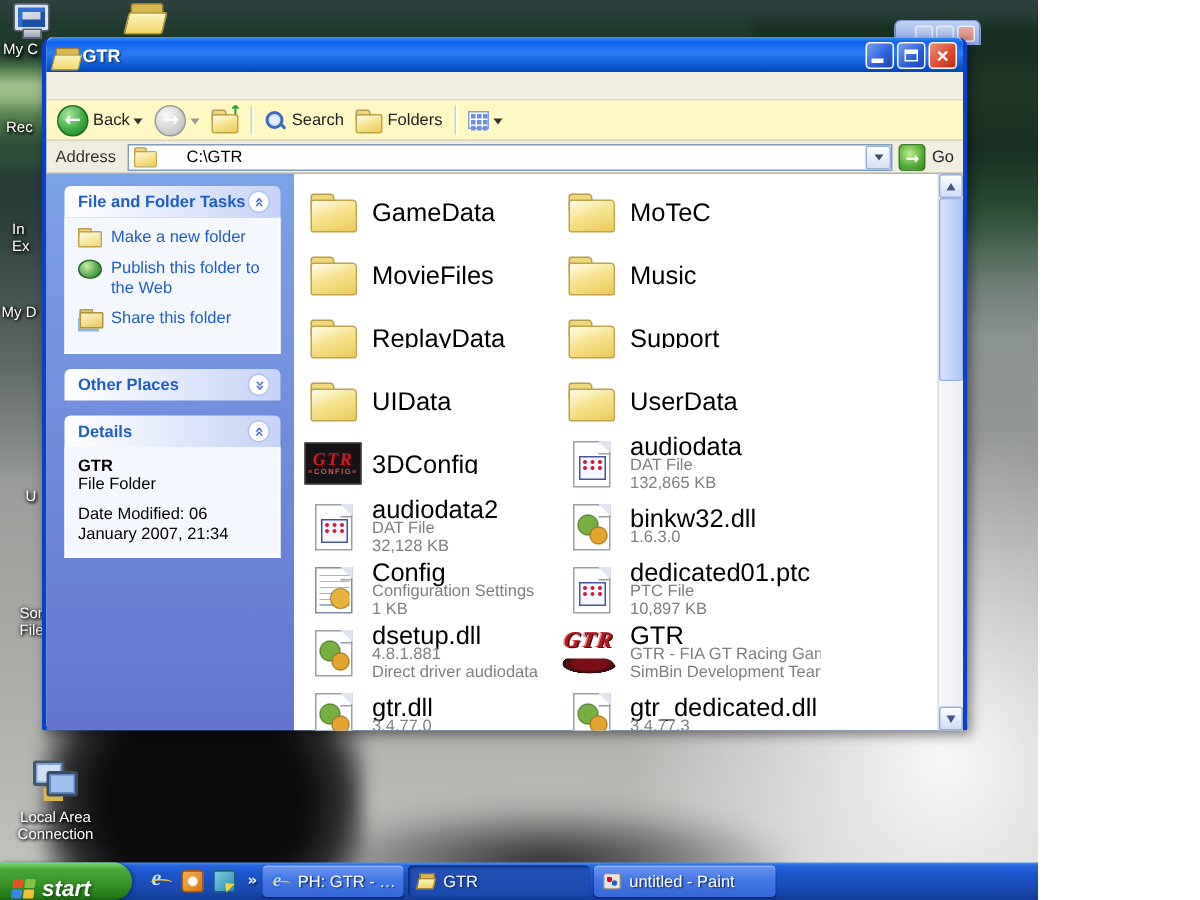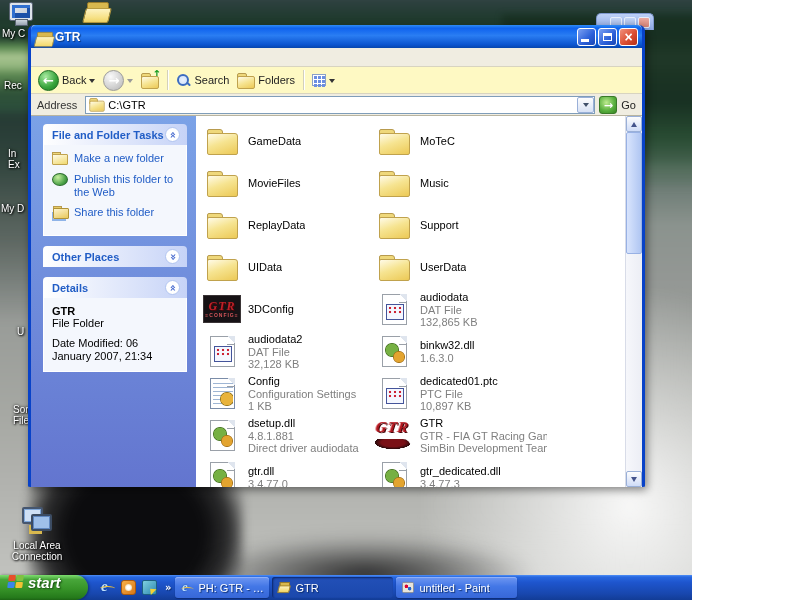--- a/index.html
+++ b/index.html
@@ -98,21 +98,21 @@
     border:2px solid #3c6cc0; border-radius:50%; background:radial-gradient(circle,#eaf2ff,#cfe0f8); }
   .magnifier::after { content:''; position:absolute; left:10px; top:10px; width:5px; height:2px;
     background:#3c6cc0; transform:rotate(45deg); border-radius:1px; }
   .views-grid { width:14px; height:12px;
     background:linear-gradient(#fff,#fff) 0 0/14px 12px,#fff; border:1px solid #8aa0c8; position:relative; }
   .views-grid::after { content:''; position:absolute; left:1px; top:1px; width:3px; height:3px; background:#6b8ee0;
     box-shadow:4px 0 #6b8ee0, 8px 0 #6b8ee0, 0 4px #6b8ee0, 4px 4px #6b8ee0, 8px 4px #6b8ee0, 0 8px #6b8ee0, 4px 8px #6b8ee0, 8px 8px #6b8ee0; }
 
   .addrbar { height:22px; background:#f0ede1; display:flex; align-items:center; padding:0 2px; gap:4px; border-bottom:1px solid #b8b4a0; }
   .addr-label { font-size:11px; color:#333; padding:0 4px; }
-  .addr-combo { flex:1; height:18px; background:#fff; border:1px solid #7f9db9; display:flex; align-items:center; padding-left:2px; }
+  .addr-combo { flex:1; height:18px; background:#fff; border:1px solid #7f9db9; display:flex; align-items:center; padding-left:2px;gap:16px; }
   .addr-combo .mini-folder { transform:scale(.85); }
   .addr-text { font-size:11px; color:#000; flex:1; margin-left:2px; }
   .addr-drop { width:17px; height:16px; background:linear-gradient(#fdfdfd,#d8e2f5); border:1px solid #9ab0d8; border-radius:2px;
     display:flex; align-items:center; justify-content:center; }
   .addr-drop::after { content:''; width:0; height:0; border:3px solid transparent; border-top:4px solid #40506a; margin-top:4px; }
   .go-btn { width:18px; height:18px; border-radius:3px; border:1px solid #3a7a28; position:relative;
     background:radial-gradient(circle at 40% 35%, #bdeb8f, #56ad3c 60%, #378323); }
   .go-btn::after { content:'→'; position:absolute; inset:0; text-align:center; color:#fff; font:bold 11px/17px "DejaVu Sans",sans-serif; }
   .go-label { font-size:11px; color:#222; padding-right:4px; }
 
@@ -142,21 +142,21 @@
     background:linear-gradient(160deg,#fdf4cf,#e8c85a); border:1px solid #b09338; border-radius:1px; box-shadow:-2px 3px 0 -1px #8fb4e8; }
   .details-bd .nm { font-size:11px; font-weight:bold; color:#000; }
   .details-bd .tp { font-size:11px; color:#000; margin-bottom:8px; }
   .details-bd .md { font-size:11px; color:#000; line-height:13px; }
 
   .filearea { flex:1; background:#fff; display:flex; }
   .file-grid { flex:1; padding:5px 0 0 7px; display:grid; grid-template-columns:172px 172px; grid-auto-rows:42px; overflow:hidden; }
   .tile { display:flex; gap:7px; align-items:center; height:40px; cursor:pointer; }
   .tile-ico { flex:0 0 38px; height:34px; display:flex; align-items:center; justify-content:center; }
   .tile-text { display:flex; flex-direction:column; justify-content:center; overflow:hidden; }
-  .tile-name { font-size:11px; color:#000; line-height:13px; white-space:nowrap; }
+  .tile-name { font-size:17px; color:#000; line-height:13px; white-space:nowrap; }
   .tile-sub { font-size:11px; color:#7f7f7f; line-height:12px; white-space:nowrap; }
 
   .icon-folder { position:relative; width:33px; height:29px; }
   .icon-folder::before { content:''; position:absolute; left:1px; top:2px; width:14px; height:9px;
     background:#efd87b; border:1px solid #b89b4e; border-radius:2px 3px 0 0; }
   .icon-folder::after { content:''; position:absolute; left:1px; top:6px; width:29px; height:20px;
     background:linear-gradient(160deg,#fffbe8 0%,#f6e491 45%,#ecc956 100%); border:1px solid #c0a24d; border-radius:2px 3px 2px 2px; }
   .pg { position:relative; width:25px; height:31px; background:#fff; border:1px solid #9aa0a8; }
   .pg::before { content:''; position:absolute; top:-1px; right:-1px; width:8px; height:8px;
     background:linear-gradient(225deg,#dfe5ee 0 48%,transparent 50%); border-bottom:1px solid #9aa0a8; }
@@ -197,21 +197,21 @@
   .sb-btn::after { content:''; width:0; height:0; border:3px solid transparent; }
   .sb-btn.up::after { border-bottom:5px solid #44548c; margin-top:-3px; }
   .sb-btn.down::after { border-top:5px solid #44548c; margin-top:4px; }
   .sb-track { flex:1; position:relative; }
   .sb-thumb { position:absolute; left:0; right:0; top:0; height:122px;
     background:linear-gradient(90deg,#d8e4fd,#b0c6f2); border:1px solid #98b1e4; border-radius:2px; }
 
   
   .taskbar { position:absolute; left:0; bottom:0; width:800px; height:25px; z-index:10; display:flex; align-items:center;
     background:linear-gradient(180deg,#4f8ff7 0%,#2767e0 8%,#1e55cd 30%,#1847ae 75%,#123c96 100%); }
-  .startbtn { height:25px; width:88px; display:flex; align-items:flex-start; gap:5px; padding-left:8px;
+  .startbtn { height:25px; width:88px; display:flex; align-items:flex-end; gap:5px; padding-left:8px;
     border-radius:0 13px 13px 0; cursor:pointer;
     background:linear-gradient(180deg,#7ede70 0%,#48a63a 18%,#379428 55%,#257a1b 90%,#1c6414 100%);
     box-shadow:1px 0 3px rgba(0,0,0,.4); }
   .winflag { width:15px; height:14px; display:grid; grid-template-columns:7px 7px; grid-template-rows:6px 6px; gap:1px; transform:skewX(-8deg); }
   .winflag i { border-radius:1px; }
   .winflag i:nth-child(1){background:#e8502a;} .winflag i:nth-child(2){background:#7fc241;}
   .winflag i:nth-child(3){background:#3a86e8;} .winflag i:nth-child(4){background:#f2c234;}
   .start-txt { color:#fff; font:italic bold 15px/15px "Liberation Sans",sans-serif; text-shadow:1px 1px 2px #14430d; }
   .quicklaunch { display:flex; align-items:center; gap:6px; padding:0 8px 0 12px; }
   .ql { width:15px; height:15px; cursor:pointer; }

